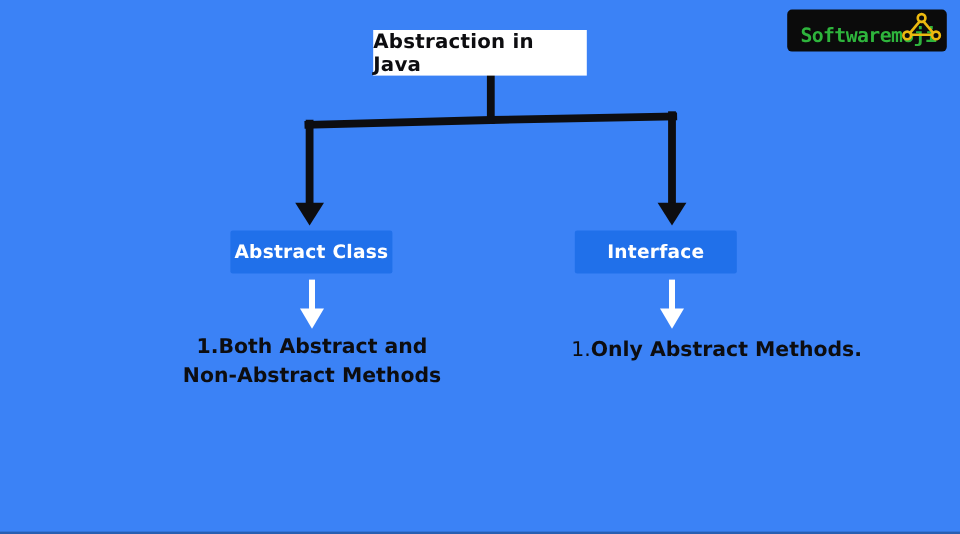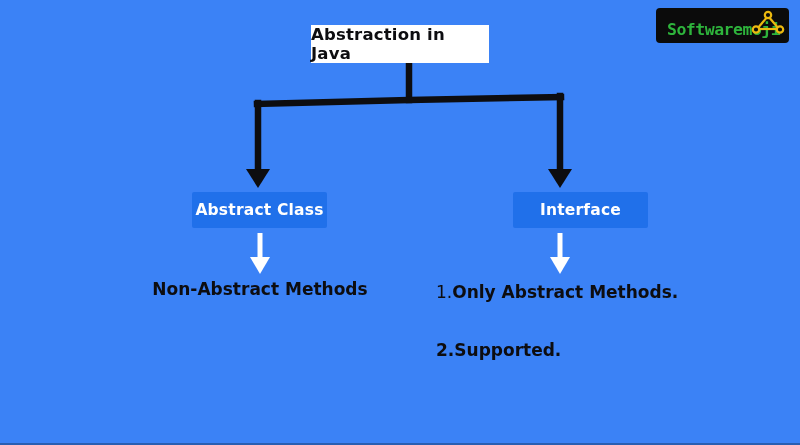--- a/index.html
+++ b/index.html
@@ -39,37 +39,37 @@
     width: 135px; height: 36px;
     background: #2070ea;
     border-radius: 2px;
     display: flex; align-items: center; justify-content: center;
     font-weight: bold;
     font-size: 15.5px;
     color: #ffffff;
     letter-spacing: 0.2px;
   }
   .node-left  { left: 192px; }
-  .node-right { left: 513px; }
+  .node-right { left: 479px; }
 
   .points-left {
     position: absolute;
     left: 140px; top: 277px;
     width: 240px;
     text-align: center;
     font-weight: bold;
     font-size: 17px;
     line-height: 24px;
     color: #0d0d10;
   }
   .points-left .point2 { margin-top: 14px; }
 
   .points-right {
     position: absolute;
-    left: 436px; top: 281px;
+    left: 476px; top: 281px;
     width: 260px;
     text-align: left;
     font-weight: bold;
     font-size: 17px;
     line-height: 22px;
     color: #0d0d10;
   }
   .points-right .num-thin { font-weight: 400; }
   .points-right .point2 { margin-top: 36px; }
 
@@ -133,26 +133,26 @@
   </div>
 
   <div class="node node-left">
     <span>Abstract Class</span>
   </div>
   <div class="node node-right">
     <span>Interface</span>
   </div>
 
   <div class="points-left">
+    <div>1.Both Abstract and</div>
     <div>Non-Abstract Methods</div>
   </div>
 
   <div class="points-right">
     <div><span class="num-thin">1.</span><span>Only Abstract Methods.</span></div>
-    <div class="point2">2.Supported.</div>
   </div>
 
   <div class="logo">
     <span class="logo-text">Softwaremoji</span>
     <svg class="logo-icon" viewBox="0 0 36 25" xmlns="http://www.w3.org/2000/svg">
       <g stroke="#ecb90f" stroke-width="2.2" fill="none">
         <line x1="18" y1="6" x2="7" y2="19"></line>
         <line x1="18" y1="6" x2="29" y2="19"></line>
         <line x1="7" y1="19" x2="29" y2="19"></line>
         <circle cx="18" cy="5" r="3.2" fill="#0b0b0b"></circle>

